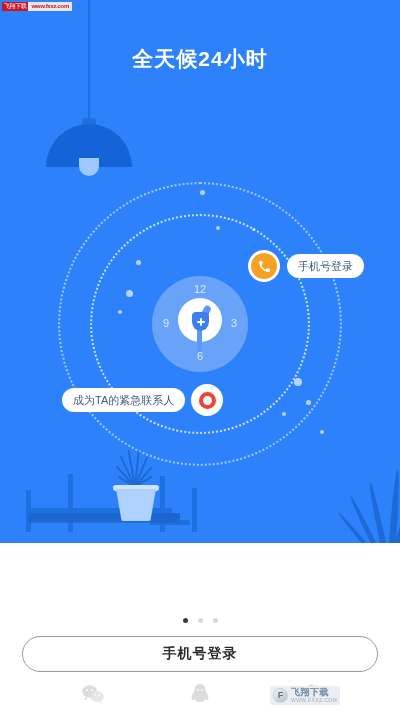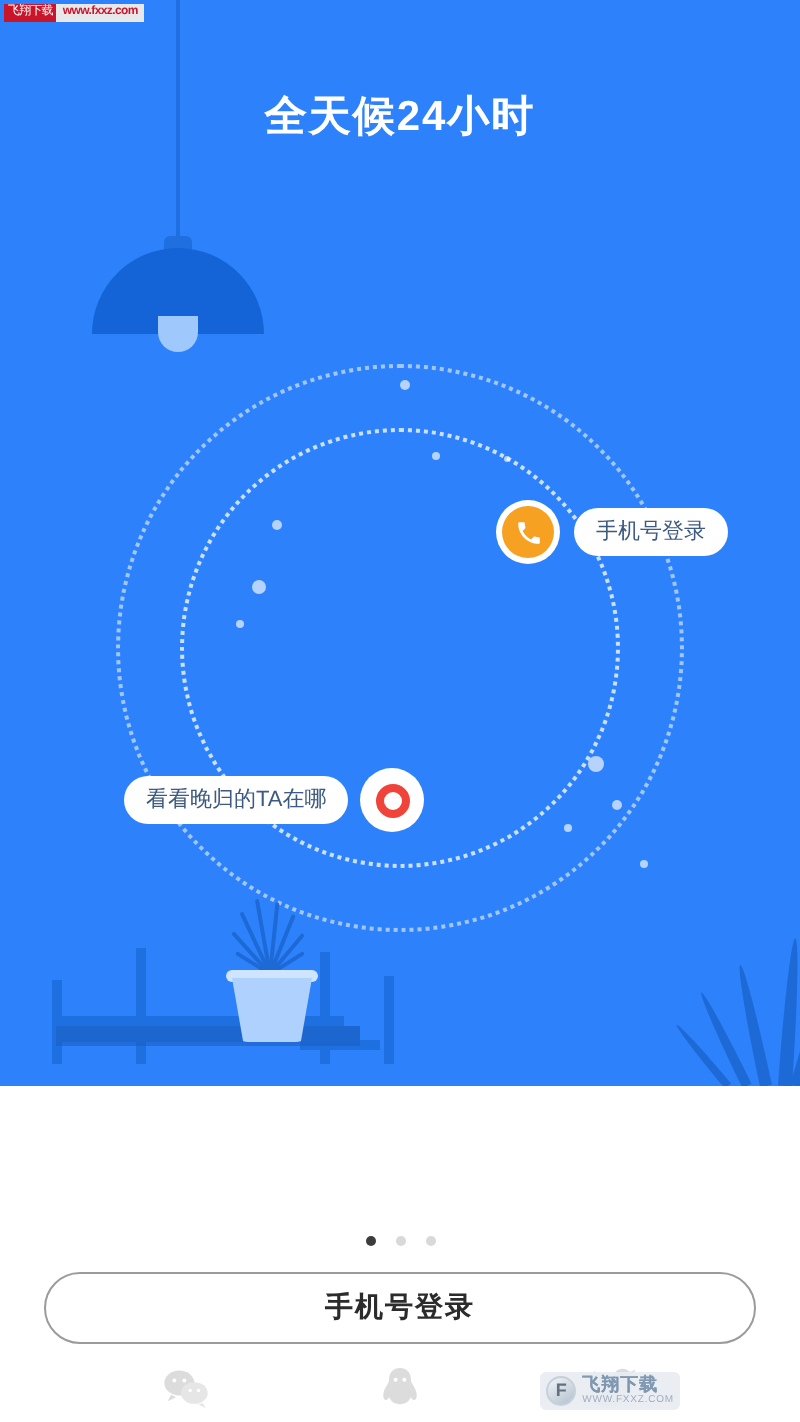--- a/index.html
+++ b/index.html
@@ -310,35 +310,48 @@
   <div class="orbit-dot" style="left:118px;top:310px;width:4px;height:4px;"></div>
   <div class="orbit-dot" style="left:136px;top:260px;width:5px;height:5px;"></div>
   <div class="orbit-dot" style="left:200px;top:190px;width:5px;height:5px;"></div>
   <div class="orbit-dot" style="left:294px;top:378px;width:8px;height:8px;"></div>
   <div class="orbit-dot" style="left:306px;top:400px;width:5px;height:5px;"></div>
   <div class="orbit-dot" style="left:282px;top:412px;width:4px;height:4px;"></div>
   <div class="orbit-dot" style="left:320px;top:430px;width:4px;height:4px;"></div>
   <div class="orbit-dot" style="left:216px;top:226px;width:4px;height:4px;"></div>
   <div class="orbit-dot" style="left:252px;top:228px;width:3px;height:3px;"></div>
 
+  <div id="clock">
+    <span class="num n12">12</span>
+    <span class="num n3">3</span>
+    <span class="num n6">6</span>
+    <span class="num n9">9</span>
+    <div class="face"></div>
+    <div class="hand-hour"></div>
+    <div class="hand-min"></div>
+    <div class="shield">
+      <span class="cross-v"></span>
+      <span class="cross-h"></span>
+    </div>
+  </div>
 
 
   <div class="callout" id="callout-phone">
     <div class="ico">
       <div class="phone-circle">
         <svg width="13" height="13" viewBox="0 0 24 24" aria-hidden="true">
           <path fill="#ffffff" d="M6.6 10.8c1.6 3.1 4.1 5.6 7.2 7.2l2.4-2.4c.3-.3.7-.4 1.1-.3 1.2.4 2.4.6 3.7.6.6 0 1 .4 1 1V21c0 .6-.4 1-1 1C10.4 22 2 13.6 2 3c0-.6.4-1 1-1h4.1c.6 0 1 .4 1 1 0 1.3.2 2.5.6 3.7.1.4 0 .8-.3 1.1l-2.4 2.4z"></path>
         </svg>
       </div>
     </div>
     <div class="bubble">手机号登录</div>
   </div>
 
   <div class="callout" id="callout-location">
-    <div class="bubble">看看晚归的TA在哪</div>
+    <div class="bubble">成为TA的紧急联系人</div>
     <div class="ico">
       <div class="pin-circle"></div>
     </div>
   </div>
 
   <div id="shelf">
     <div class="leg" id="leg1"></div>
     <div class="leg" id="leg2"></div>
     <div class="leg" id="leg3"></div>
     <div class="leg" id="leg4"></div>

